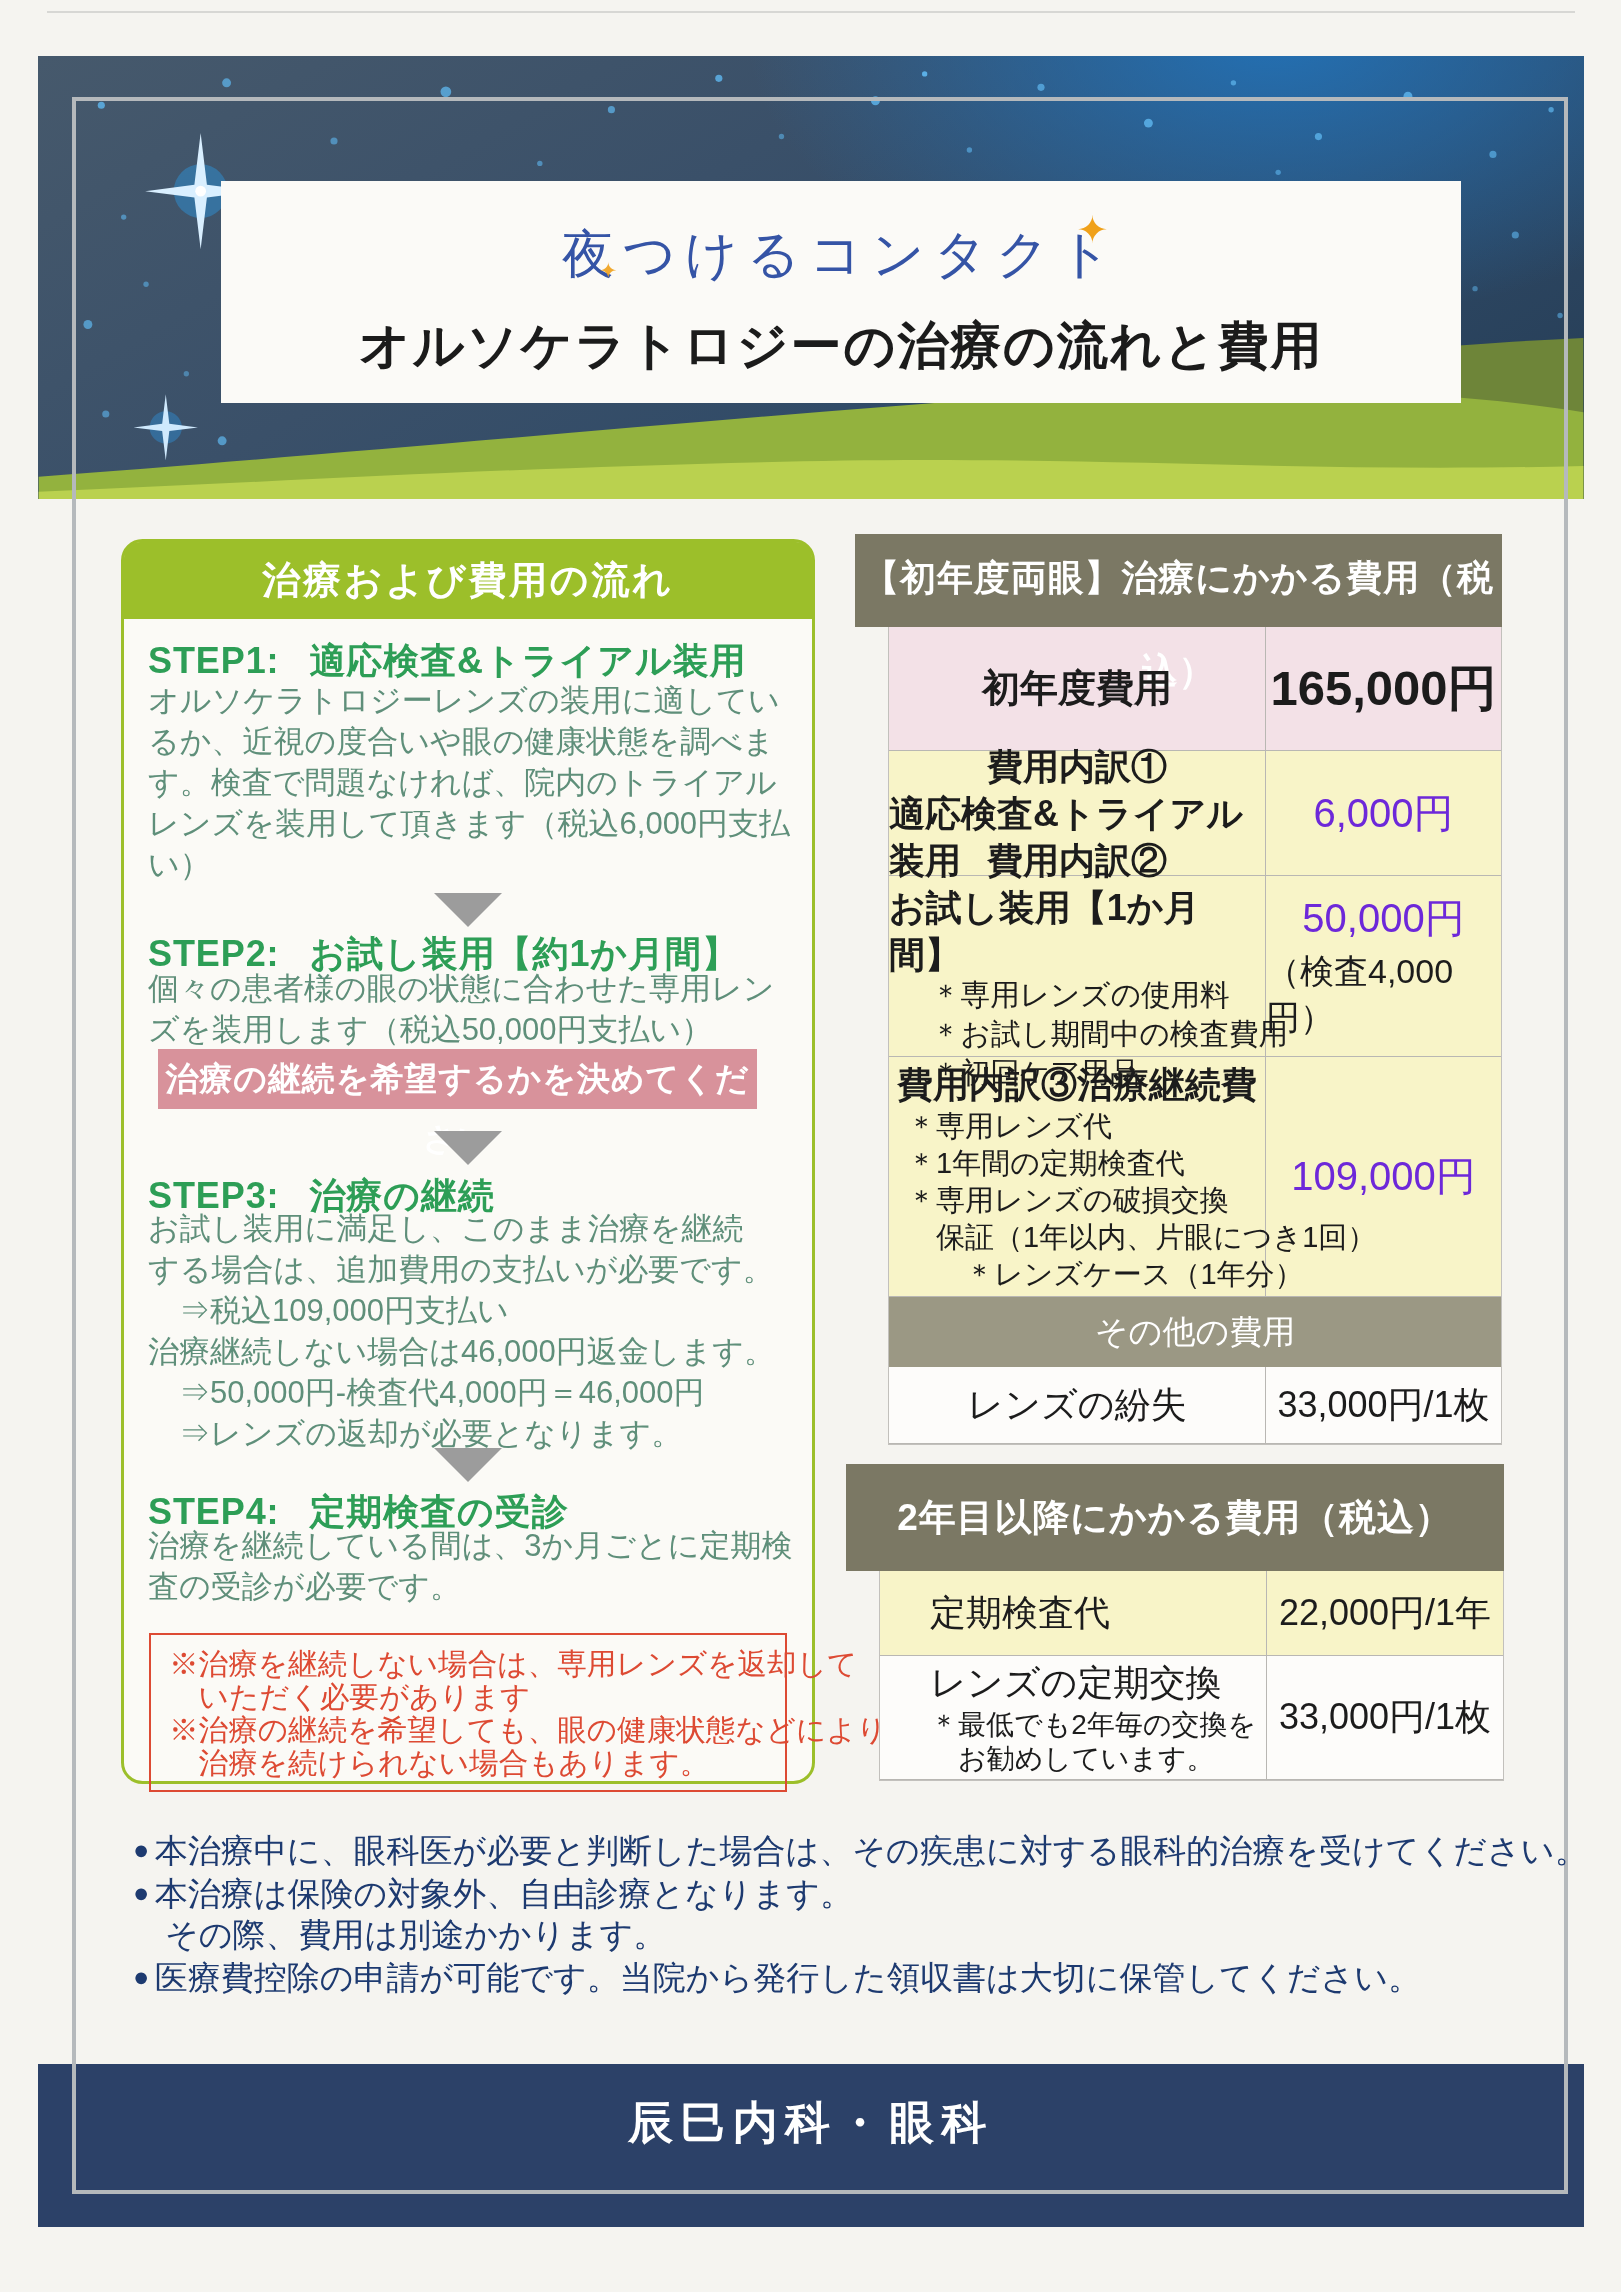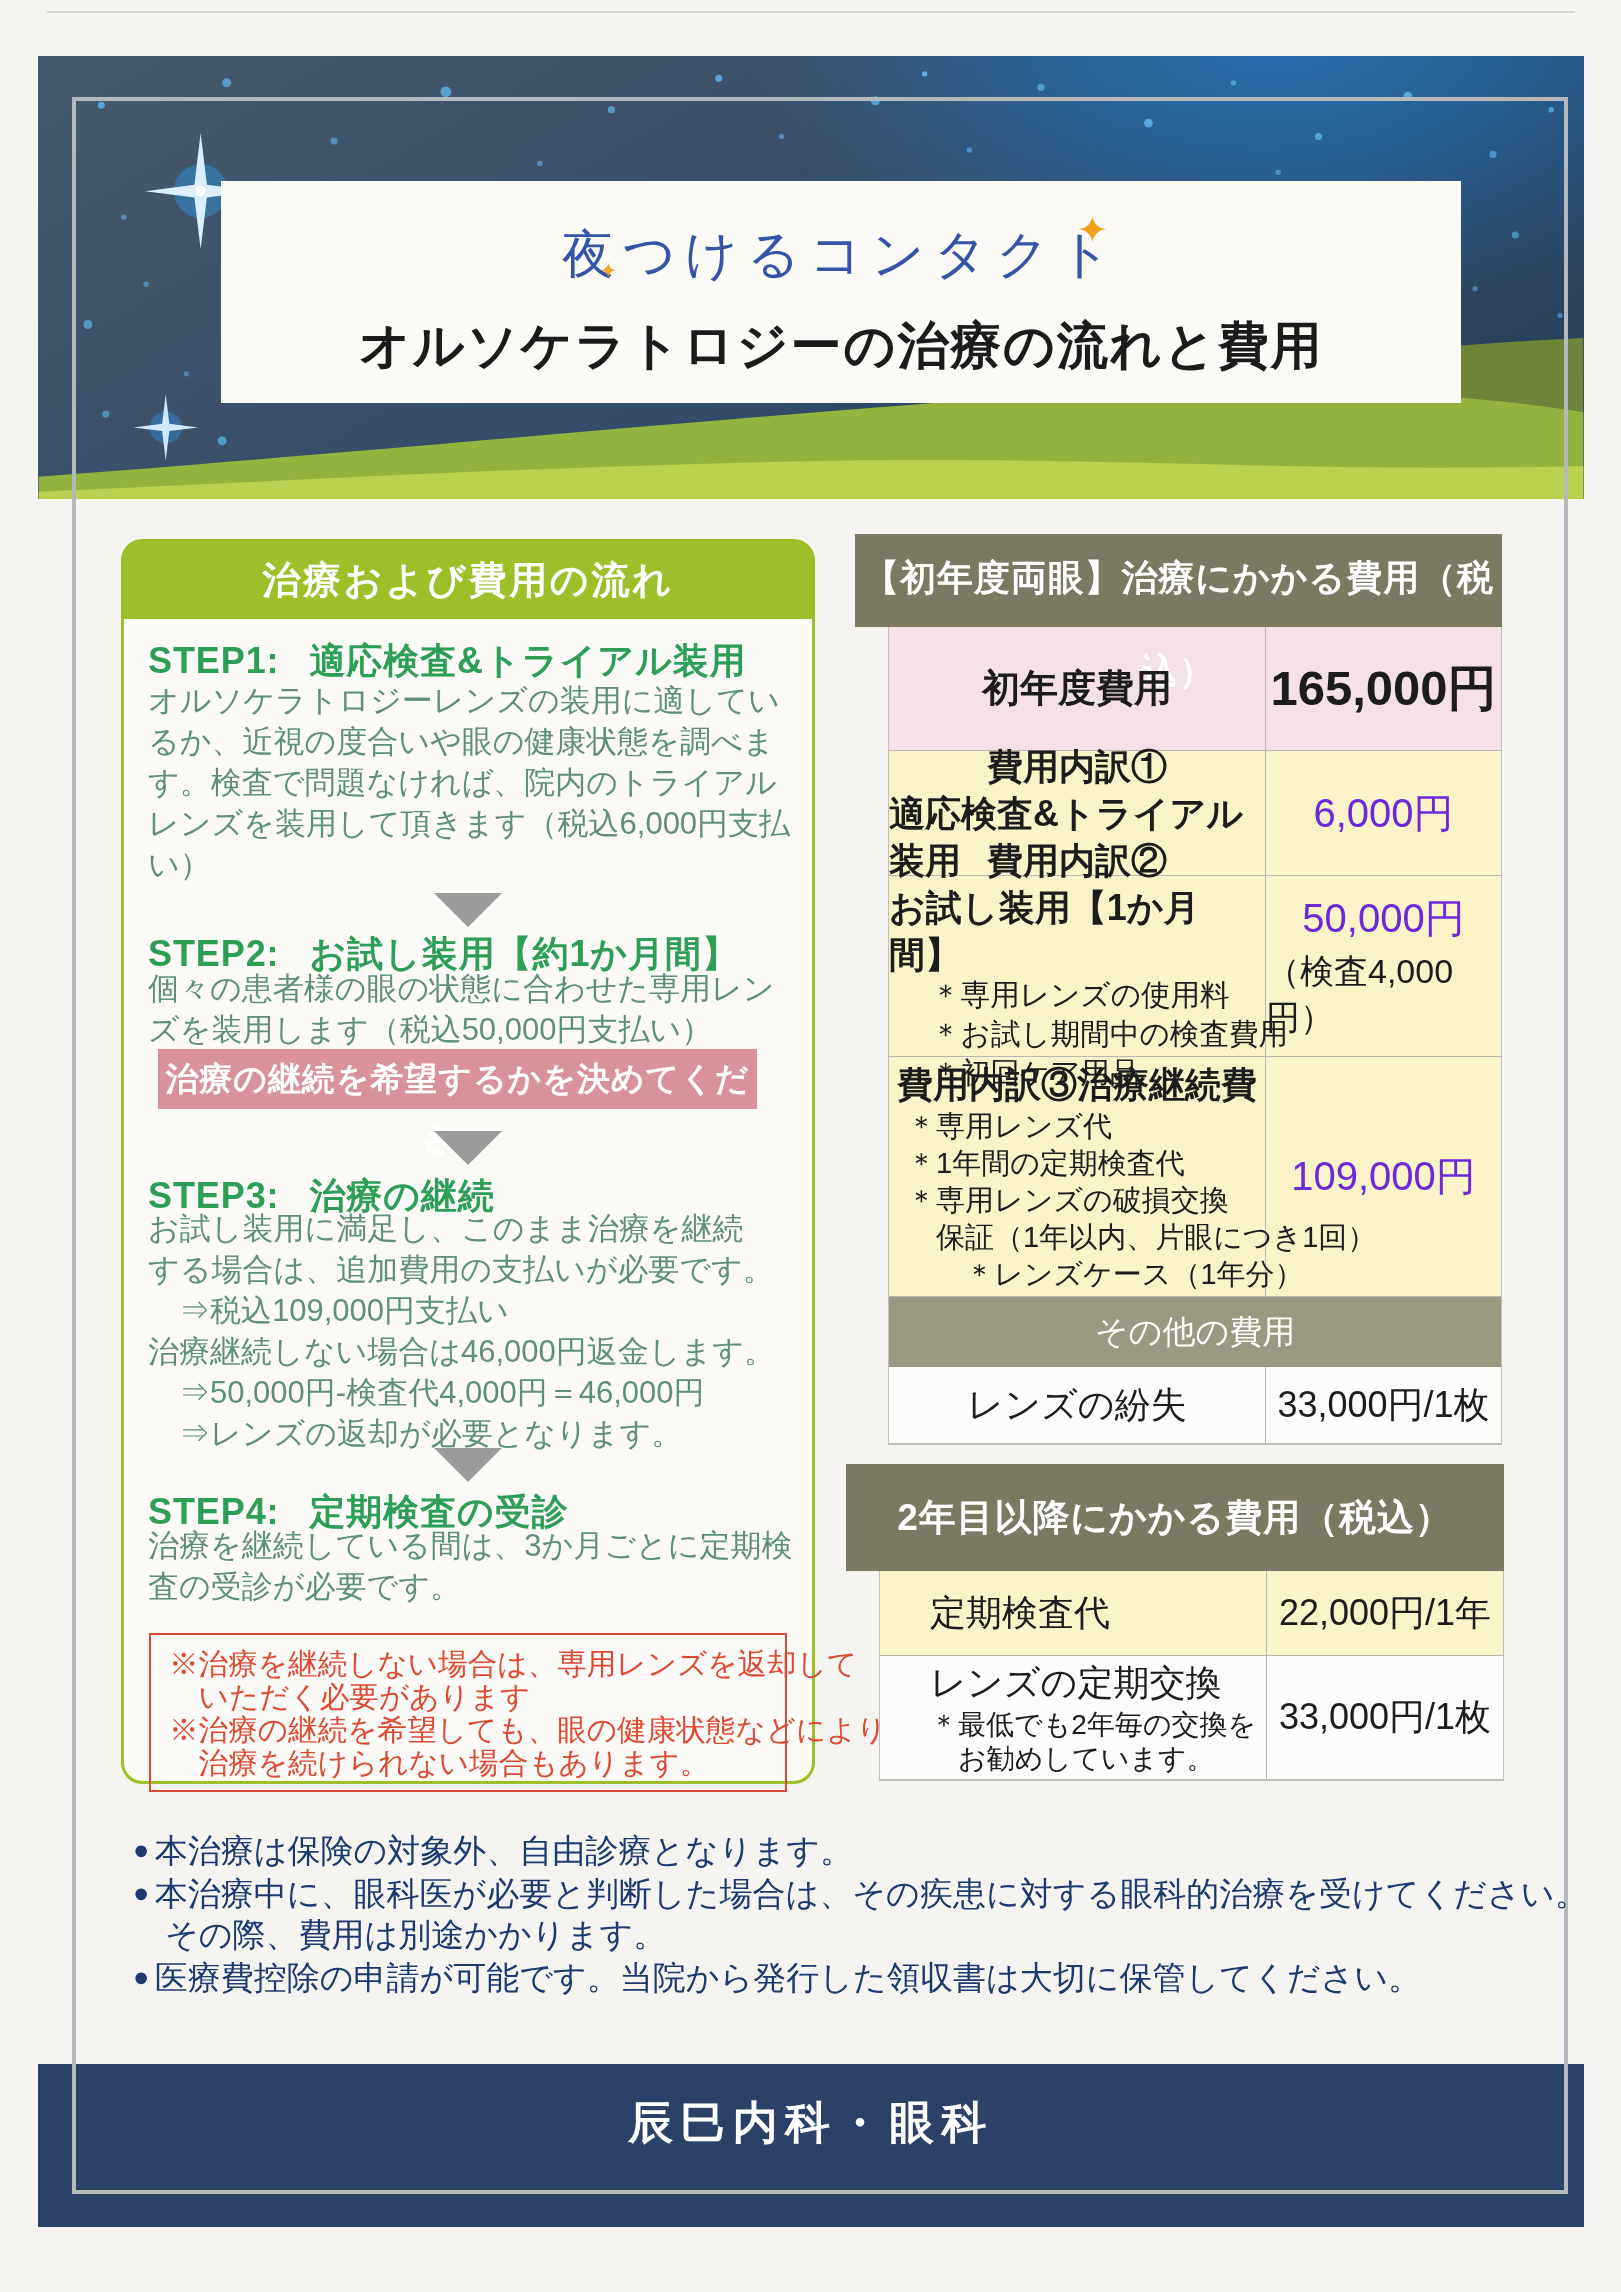--- a/index.html
+++ b/index.html
@@ -314,22 +314,22 @@
           </div>
         </div>
         <div class="cell-r">
             <span class="t-plain">33,000円/1枚</span>
           </div>
       </div>
     </div>
   </div>
 
   <div class="notes">
+    <div class="nline"><span class="dot">●</span><span>本治療中に、眼科医が必要と判断した場合は、その疾患に対する眼科的治療を受けてください。</span></div>
     <div class="nline"><span class="dot">●</span><span>本治療は保険の対象外、自由診療となります。</span></div>
-    <div class="nline"><span class="dot">●</span><span>本治療中に、眼科医が必要と判断した場合は、その疾患に対する眼科的治療を受けてください。</span></div>
     <div class="nline indent"><span>その際、費用は別途かかります。</span></div>
     <div class="nline"><span class="dot">●</span><span>医療費控除の申請が可能です。当院から発行した領収書は大切に保管してください。</span></div>
   </div>
 
   <div class="footer">
     <div class="footer-text">辰巳内科・眼科</div>
   </div>
 
 </div>
 

